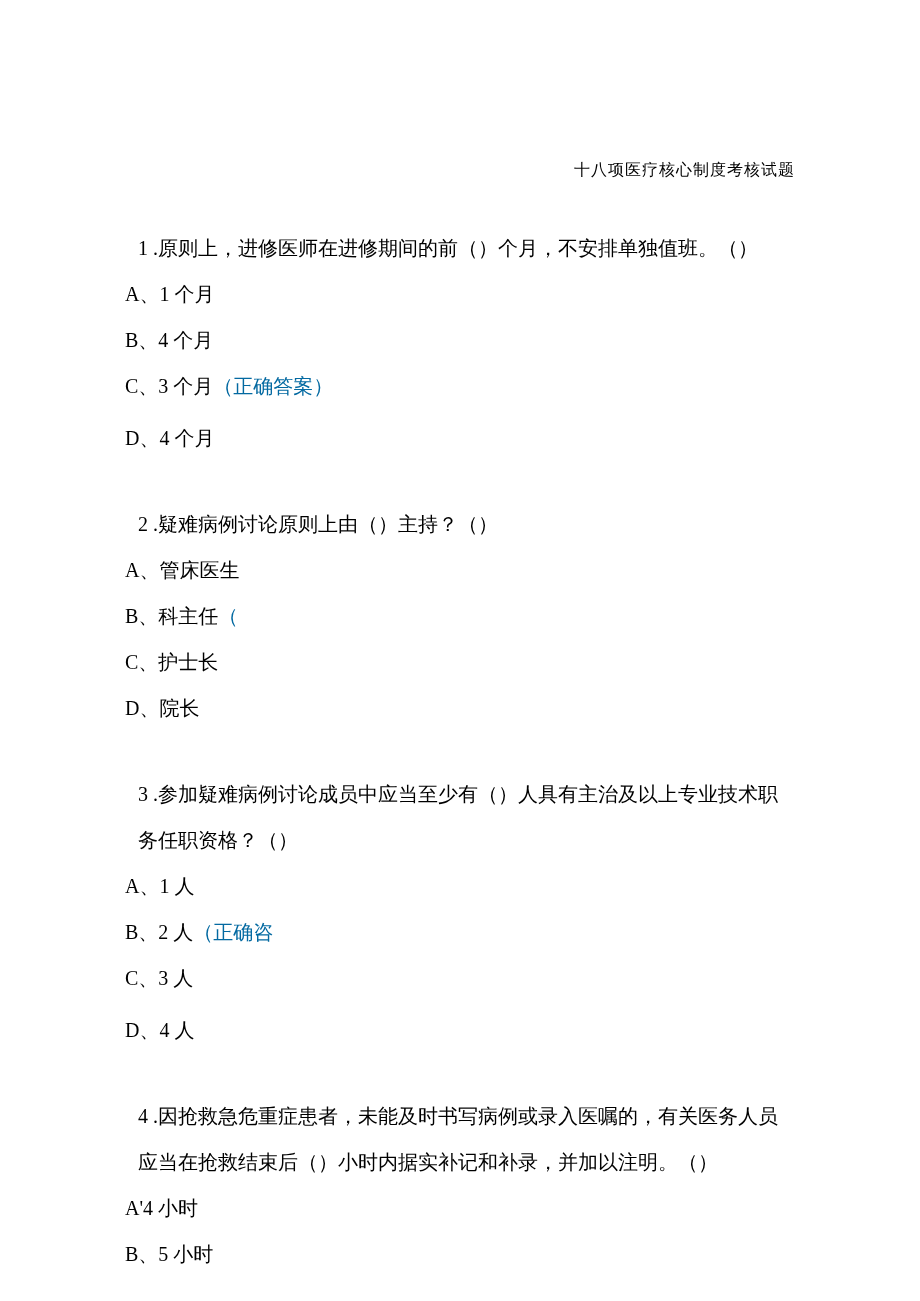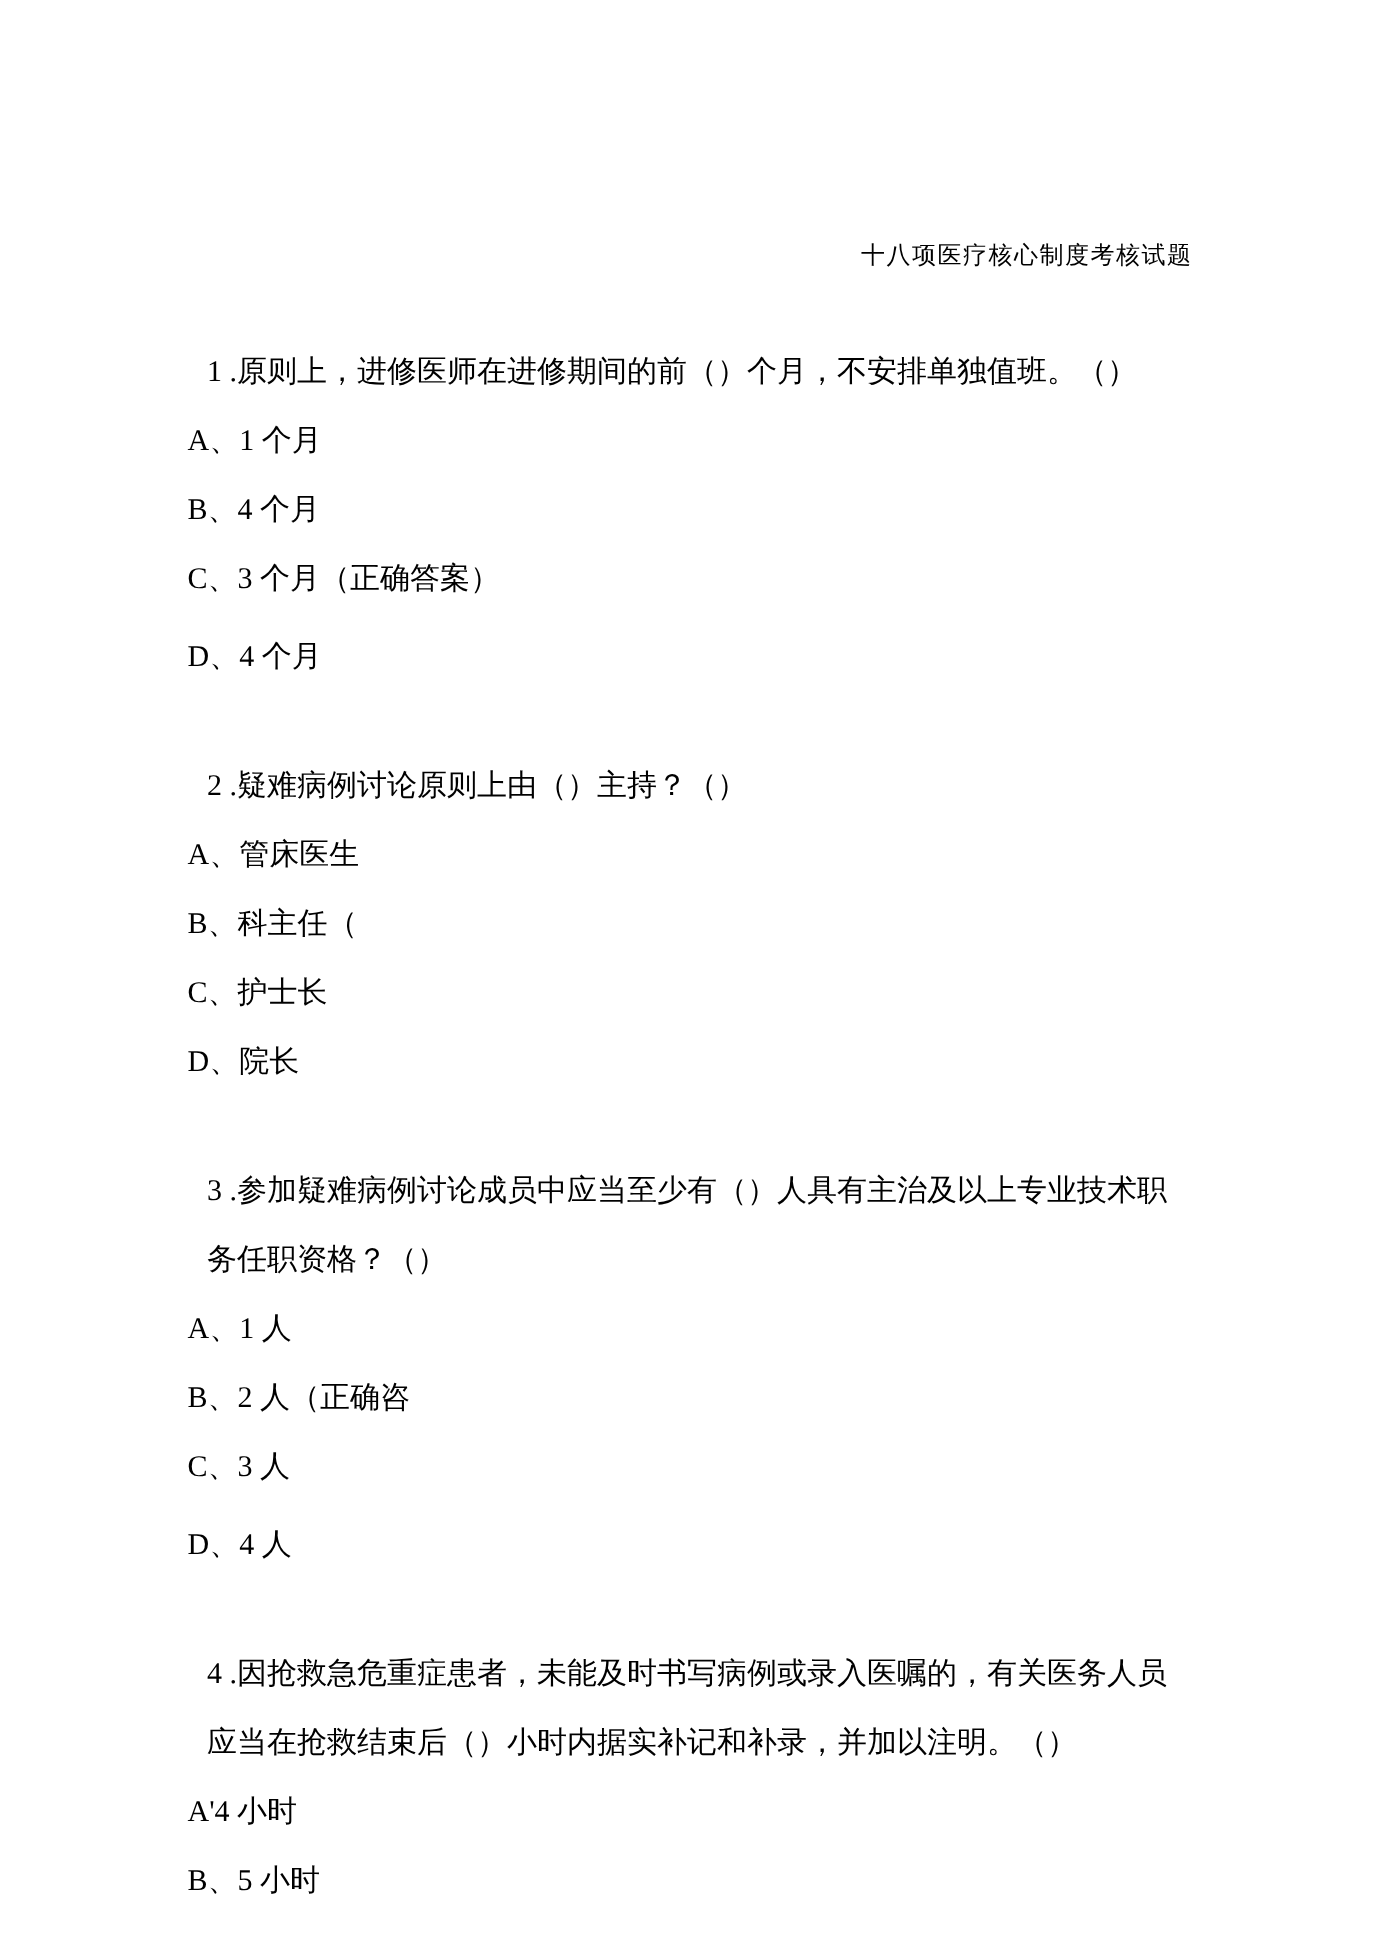--- a/index.html
+++ b/index.html
@@ -28,21 +28,21 @@
       margin-left: 13px;
     }
     .opt {
       font-size: 20px;
       line-height: 2.3;
     }
     .opt-d {
       margin-top: 6px;
     }
     .annot {
-      color: #000000;
+      color: #0369a1;
       text-align: right;
     }
     .opt-label, .opt-text, .annot {
       display: inline;
     }
     .q4-c { line-height: 2.0; }
     .q4-d { line-height: 2.0; margin-top: 2px; }
   </style>
 </head>
 <body>

